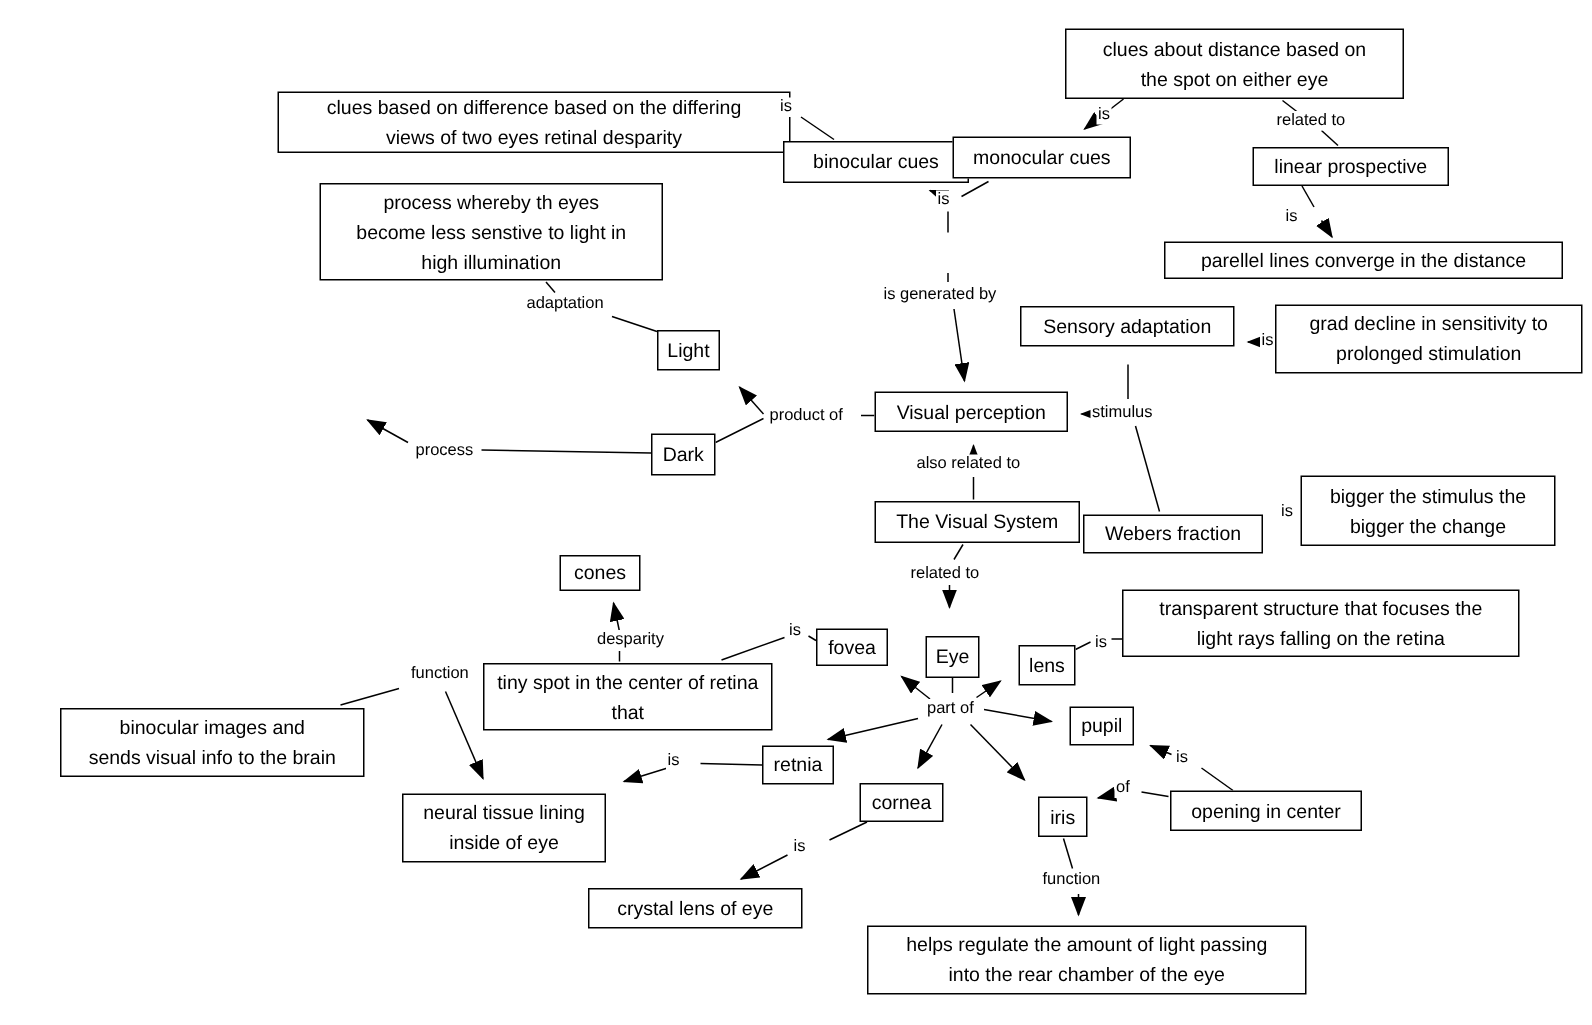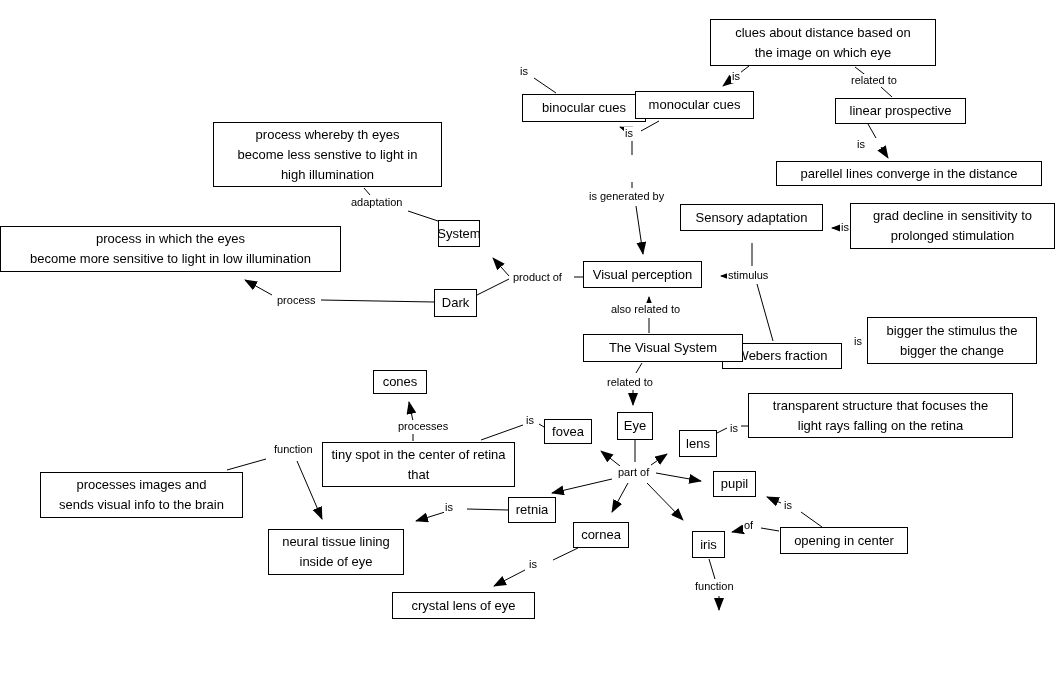--- a/index.html
+++ b/index.html
@@ -71,74 +71,76 @@
     <line x1="741" y1="530" x2="732" y2="532" marker-end="url(#arw)"></line>
     <line x1="822" y1="527" x2="801" y2="512"></line>
     <line x1="781" y1="503" x2="767" y2="497" marker-end="url(#arw)"></line>
     <line x1="717" y1="433" x2="727" y2="428"></line>
     <line x1="741" y1="426" x2="748" y2="426"></line>
     <line x1="709" y1="559" x2="715" y2="579"></line>
     <line x1="719" y1="596" x2="719" y2="610" marker-end="url(#arw)"></line>
   </svg>
 
   <div class="node" style="left:710px;top:19px;width:226px;height:47px">clues about distance based on
-the image on which eye</div>
+the spot on either eye</div>
+  <div class="node" style="left:185px;top:61px;width:342px;height:41px">clues based on difference based on the differing
+views of two eyes retinal desparity</div>
   <div class="node" style="left:522px;top:94px;width:124px;height:28px">binocular cues</div>
   <div class="node" style="left:635px;top:91px;width:119px;height:28px">monocular cues</div>
   <div class="node" style="left:835px;top:98px;width:131px;height:26px">linear prospective</div>
   <div class="node" style="left:776px;top:161px;width:266px;height:25px">parellel lines converge in the distance</div>
   <div class="node" style="left:213px;top:122px;width:229px;height:65px">process whereby th eyes
 become less senstive to light in
 high illumination</div>
   <div class="node" style="left:680px;top:204px;width:143px;height:27px">Sensory adaptation</div>
   <div class="node" style="left:850px;top:203px;width:205px;height:46px">grad decline in sensitivity to
 prolonged stimulation</div>
-  <div class="node" style="left:0px;top:226px;width:341px;height:46px">process in which the eyes
-become more sensitive to light in low illumination</div>
-  <div class="node" style="left:438px;top:220px;width:42px;height:27px">System</div>
+  <div class="node" style="left:438px;top:220px;width:42px;height:27px">Light</div>
   <div class="node" style="left:434px;top:289px;width:43px;height:28px">Dark</div>
-  <div class="node" style="left:583px;top:261px;width:119px;height:27px">Visual perception</div>
+  <div class="node" style="left:583px;top:261px;width:129px;height:27px">Visual perception</div>
   <div class="node" style="left:722px;top:343px;width:120px;height:26px">Webers fraction</div>
   <div class="node" style="left:867px;top:317px;width:170px;height:47px">bigger the stimulus the
 bigger the change</div>
-  <div class="node" style="left:583px;top:334px;width:160px;height:28px">The Visual System</div>
-  <div class="node" style="left:617px;top:412px;width:36px;height:28px">Eye</div>
+  <div class="node" style="left:583px;top:334px;width:137px;height:28px">The Visual System</div>
+  <div class="node" style="left:617px;top:424px;width:36px;height:28px">Eye</div>
   <div class="node" style="left:373px;top:370px;width:54px;height:24px">cones</div>
   <div class="node" style="left:322px;top:442px;width:193px;height:45px">tiny spot in the center of retina
 that</div>
   <div class="node" style="left:544px;top:419px;width:48px;height:25px">fovea</div>
   <div class="node" style="left:679px;top:430px;width:38px;height:27px">lens</div>
   <div class="node" style="left:748px;top:393px;width:265px;height:45px">transparent structure that focuses the
 light rays falling on the retina</div>
   <div class="node" style="left:713px;top:471px;width:43px;height:26px">pupil</div>
-  <div class="node" style="left:40px;top:472px;width:203px;height:46px">processes images and
+  <div class="node" style="left:40px;top:472px;width:203px;height:46px">binocular images and
 sends visual info to the brain</div>
   <div class="node" style="left:268px;top:529px;width:136px;height:46px">neural tissue lining
 inside of eye</div>
   <div class="node" style="left:508px;top:497px;width:48px;height:26px">retnia</div>
   <div class="node" style="left:573px;top:522px;width:56px;height:26px">cornea</div>
   <div class="node" style="left:692px;top:531px;width:33px;height:27px">iris</div>
   <div class="node" style="left:780px;top:527px;width:128px;height:27px">opening in center</div>
   <div class="node" style="left:392px;top:592px;width:143px;height:27px">crystal lens of eye</div>
+  <div class="node" style="left:578px;top:617px;width:293px;height:46px">helps regulate the amount of light passing
+into the rear chamber of the eye</div>
 
   <div class="elabel" style="left:519px;top:65px">is</div>
   <div class="elabel" style="left:731px;top:70px">is</div>
   <div class="elabel" style="left:850px;top:74px">related to</div>
   <div class="elabel" style="left:856px;top:138px">is</div>
   <div class="elabel" style="left:624px;top:127px">is</div>
   <div class="elabel" style="left:588px;top:190px">is generated by</div>
   <div class="elabel" style="left:350px;top:196px">adaptation</div>
   <div class="elabel" style="left:840px;top:221px">is</div>
   <div class="elabel" style="left:727px;top:269px">stimulus</div>
   <div class="elabel" style="left:512px;top:271px">product of</div>
   <div class="elabel" style="left:276px;top:294px">process</div>
   <div class="elabel" style="left:610px;top:303px">also related to</div>
   <div class="elabel" style="left:853px;top:335px">is</div>
   <div class="elabel" style="left:606px;top:376px">related to</div>
-  <div class="elabel" style="left:397px;top:420px">processes</div>
+  <div class="elabel" style="left:397px;top:420px">desparity</div>
   <div class="elabel" style="left:525px;top:414px">is</div>
   <div class="elabel" style="left:273px;top:443px">function</div>
   <div class="elabel" style="left:617px;top:466px">part of</div>
   <div class="elabel" style="left:444px;top:501px">is</div>
   <div class="elabel" style="left:528px;top:558px">is</div>
   <div class="elabel" style="left:783px;top:499px">is</div>
   <div class="elabel" style="left:743px;top:519px">of</div>
   <div class="elabel" style="left:729px;top:422px">is</div>
   <div class="elabel" style="left:694px;top:580px">function</div>
 

